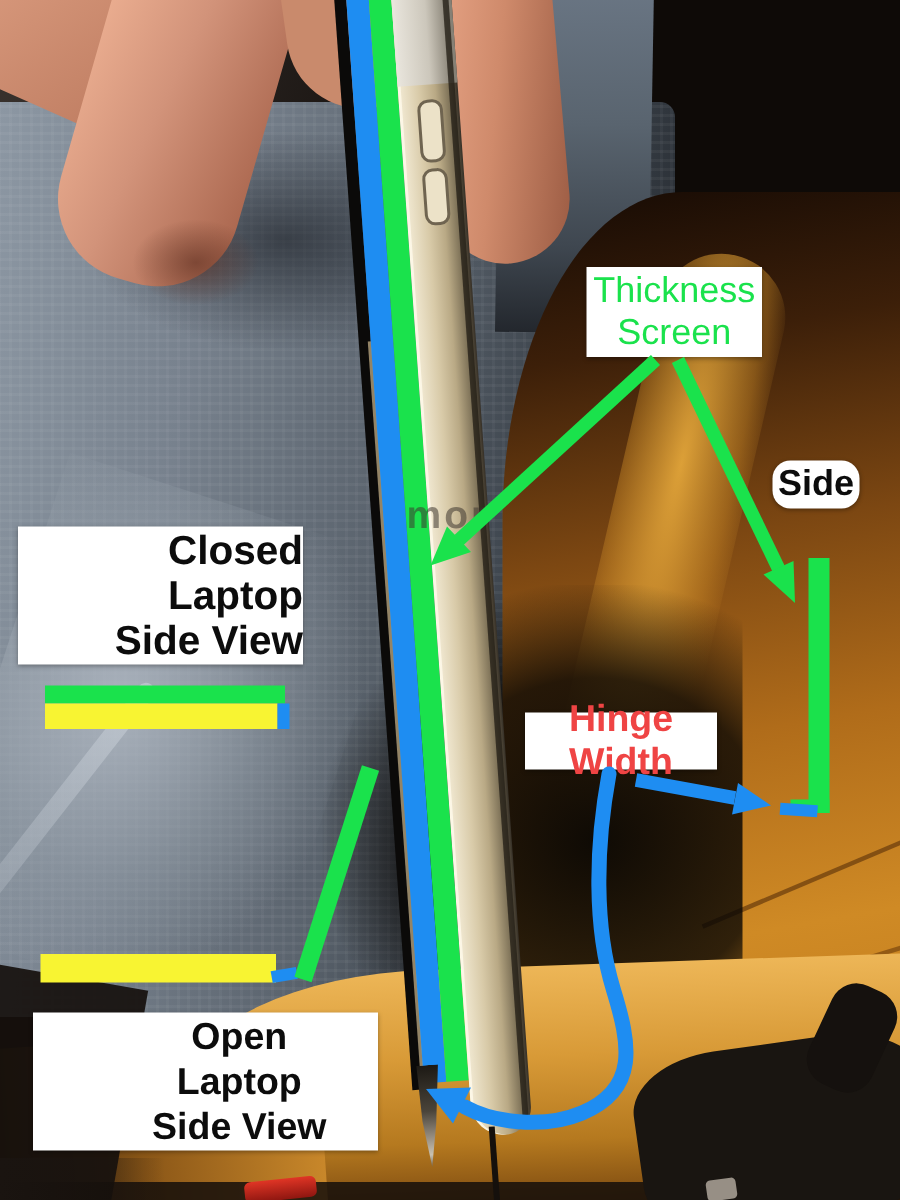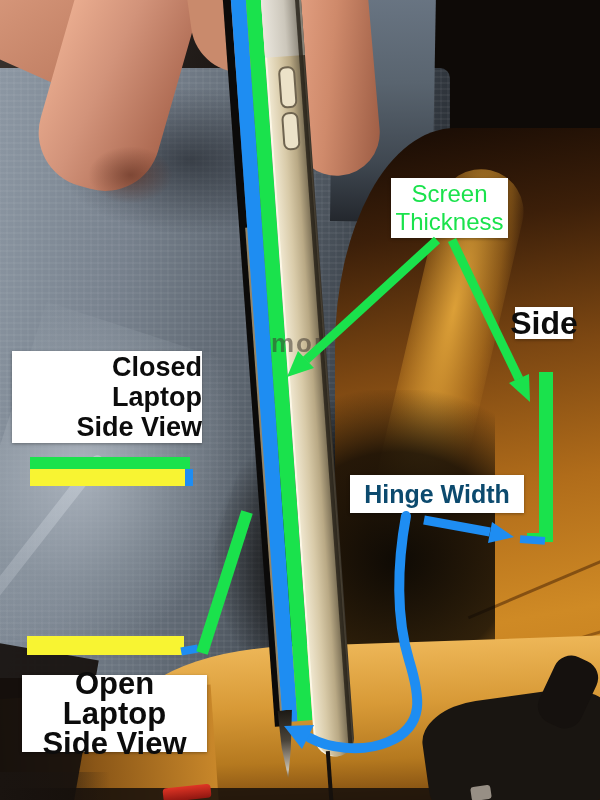--- a/index.html
+++ b/index.html
@@ -88,27 +88,27 @@
     letter-spacing:2px;}
 
   
   .label-box{background:#ffffff;box-shadow:0 1px 3px rgba(0,0,0,.35);
     display:flex;flex-direction:column;align-items:center;justify-content:center;
     text-align:center;}
   .label-box span{display:block;}
   .lb-screen{left:391px;top:178px;width:117px;height:60px;
     color:#1ae24c;font-size:24px;line-height:28px;font-weight:normal;}
   .lb-side{left:515px;top:307px;width:58px;height:32px;
-    color:#0c0c0c;font-size:32px;font-weight:bold;}
+    color:#0c0c0c;font-size:24px;font-weight:bold;border-radius:12px;}
   .lb-closed{left:12px;top:351px;width:190px;height:92px;
     color:#0c0c0c;font-size:27px;line-height:30px;font-weight:bold;align-items:flex-end;}
-  .lb-hinge{left:350px;top:475px;width:174px;height:38px;
-    color:#0c4a6e;font-size:25px;font-weight:bold;}
-  .lb-open{left:22px;top:675px;width:185px;height:77px;
-    color:#0c0c0c;font-size:31px;line-height:30px;font-weight:bold;}
+  .lb-hinge{left:350px;top:475px;width:128px;height:38px;
+    color:#ef4444;font-size:25px;font-weight:bold;}
+  .lb-open{left:22px;top:675px;width:185px;height:92px;
+    color:#0c0c0c;font-size:25px;line-height:30px;font-weight:bold;padding-left:45px;}
 
   .bar{position:absolute;}
   .closed-green{left:30px;top:457px;width:160px;height:12px;background:#1ae24c;}
   .closed-yellow{left:30px;top:469px;width:155px;height:17px;background:#f8f432;}
   .closed-bluetip{left:185px;top:469px;width:8px;height:17px;background:#1e8df2;}
   .open-yellow{left:27px;top:636px;width:157px;height:19px;background:#f8f432;}
   .open-bluetick{left:181px;top:646px;width:17px;height:8px;background:#1e8df2;transform:rotate(-10deg);}
   .side-green-vbar{left:539px;top:372px;width:14px;height:170px;background:#1ae24c;}
   .side-green-foot{left:527px;top:533px;width:26px;height:9px;background:#1ae24c;}
   .side-bluetick{left:520px;top:536px;width:25px;height:8px;background:#1e8df2;transform:rotate(4deg);}
@@ -166,22 +166,22 @@
   <div class="bar closed-green"></div>
   <div class="bar closed-yellow"></div>
   <div class="bar closed-bluetip"></div>
   <div class="bar open-yellow"></div>
   <div class="bar open-bluetick"></div>
   <div class="bar side-green-vbar"></div>
   <div class="bar side-green-foot"></div>
   <div class="bar side-bluetick"></div>
 
   <div class="abs label-box lb-screen">
+    <span>Thickness</span>
     <span>Screen</span>
-    <span>Thickness</span>
   </div>
   <div class="abs label-box lb-side">
     <span>Side</span>
   </div>
   <div class="abs label-box lb-closed">
     <span>Closed</span>
     <span>Laptop</span>
     <span>Side View</span>
   </div>
   <div class="abs label-box lb-hinge">

